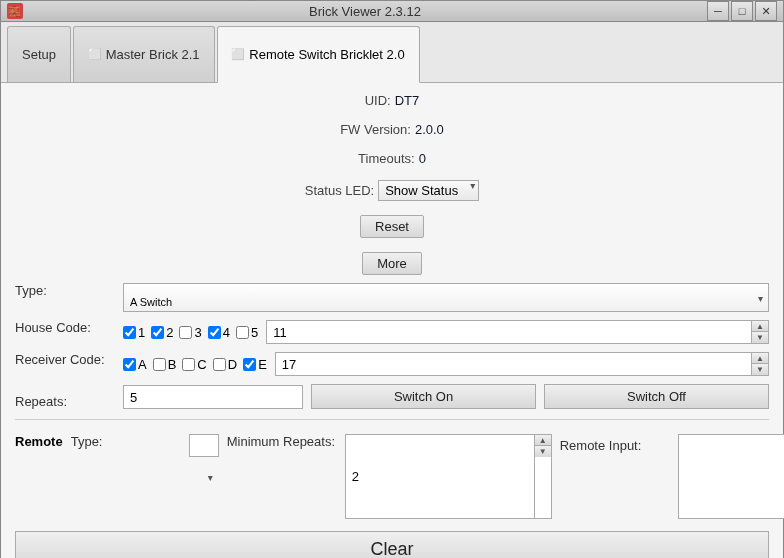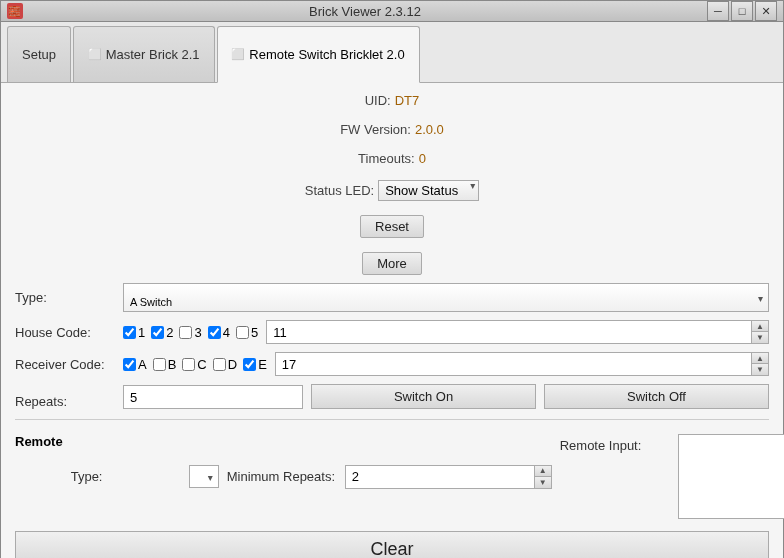--- a/index.html
+++ b/index.html
@@ -113,21 +113,21 @@
       flex-wrap: wrap;
       flex-direction: column;
     }
     .info-item {
       display: flex;
       align-items: center;
       gap: 4px;
       font-size: 13px;
     }
     .info-label { color: #444; }
-    .info-value { color: #a16207; font-weight: normal; }
+    .info-value { color: #0f172a; font-weight: normal; }
     .status-select-wrapper {
       display: flex;
       align-items: center;
       gap: 4px;
     }
     select {
       padding: 2px 20px 2px 6px;
       border: 1px solid #aaa;
       background: linear-gradient(to bottom, #fafafa, #e8e8e8);
       font-size: 13px;
@@ -153,21 +153,20 @@
       padding: 3px 14px;
       background: linear-gradient(to bottom, #f0f0f0, #d8d8d8);
       border: 1px solid #aaa;
       font-size: 13px;
       cursor: pointer;
       border-radius: 2px;
       color: #222;
     }
     .form-row {
       display: flex;
-      align-items: center;
       gap: 8px;
     }
     .form-label {
       min-width: 100px;
       color: #333;
       font-size: 13px;
     }
     .form-label-sm {
       min-width: 110px;
       color: #333;

